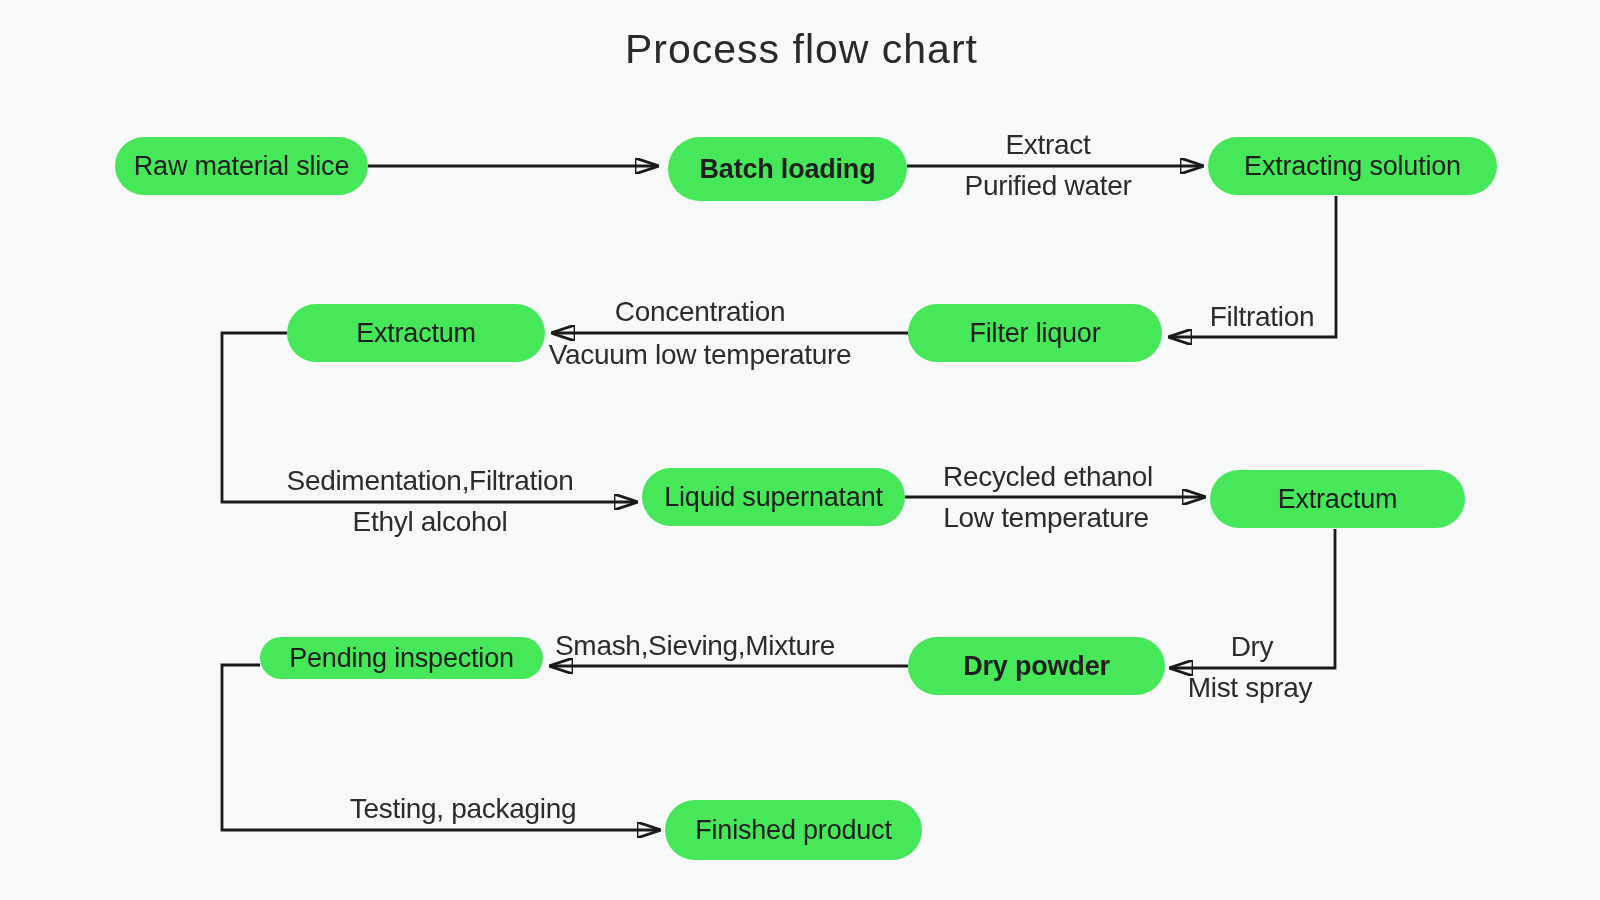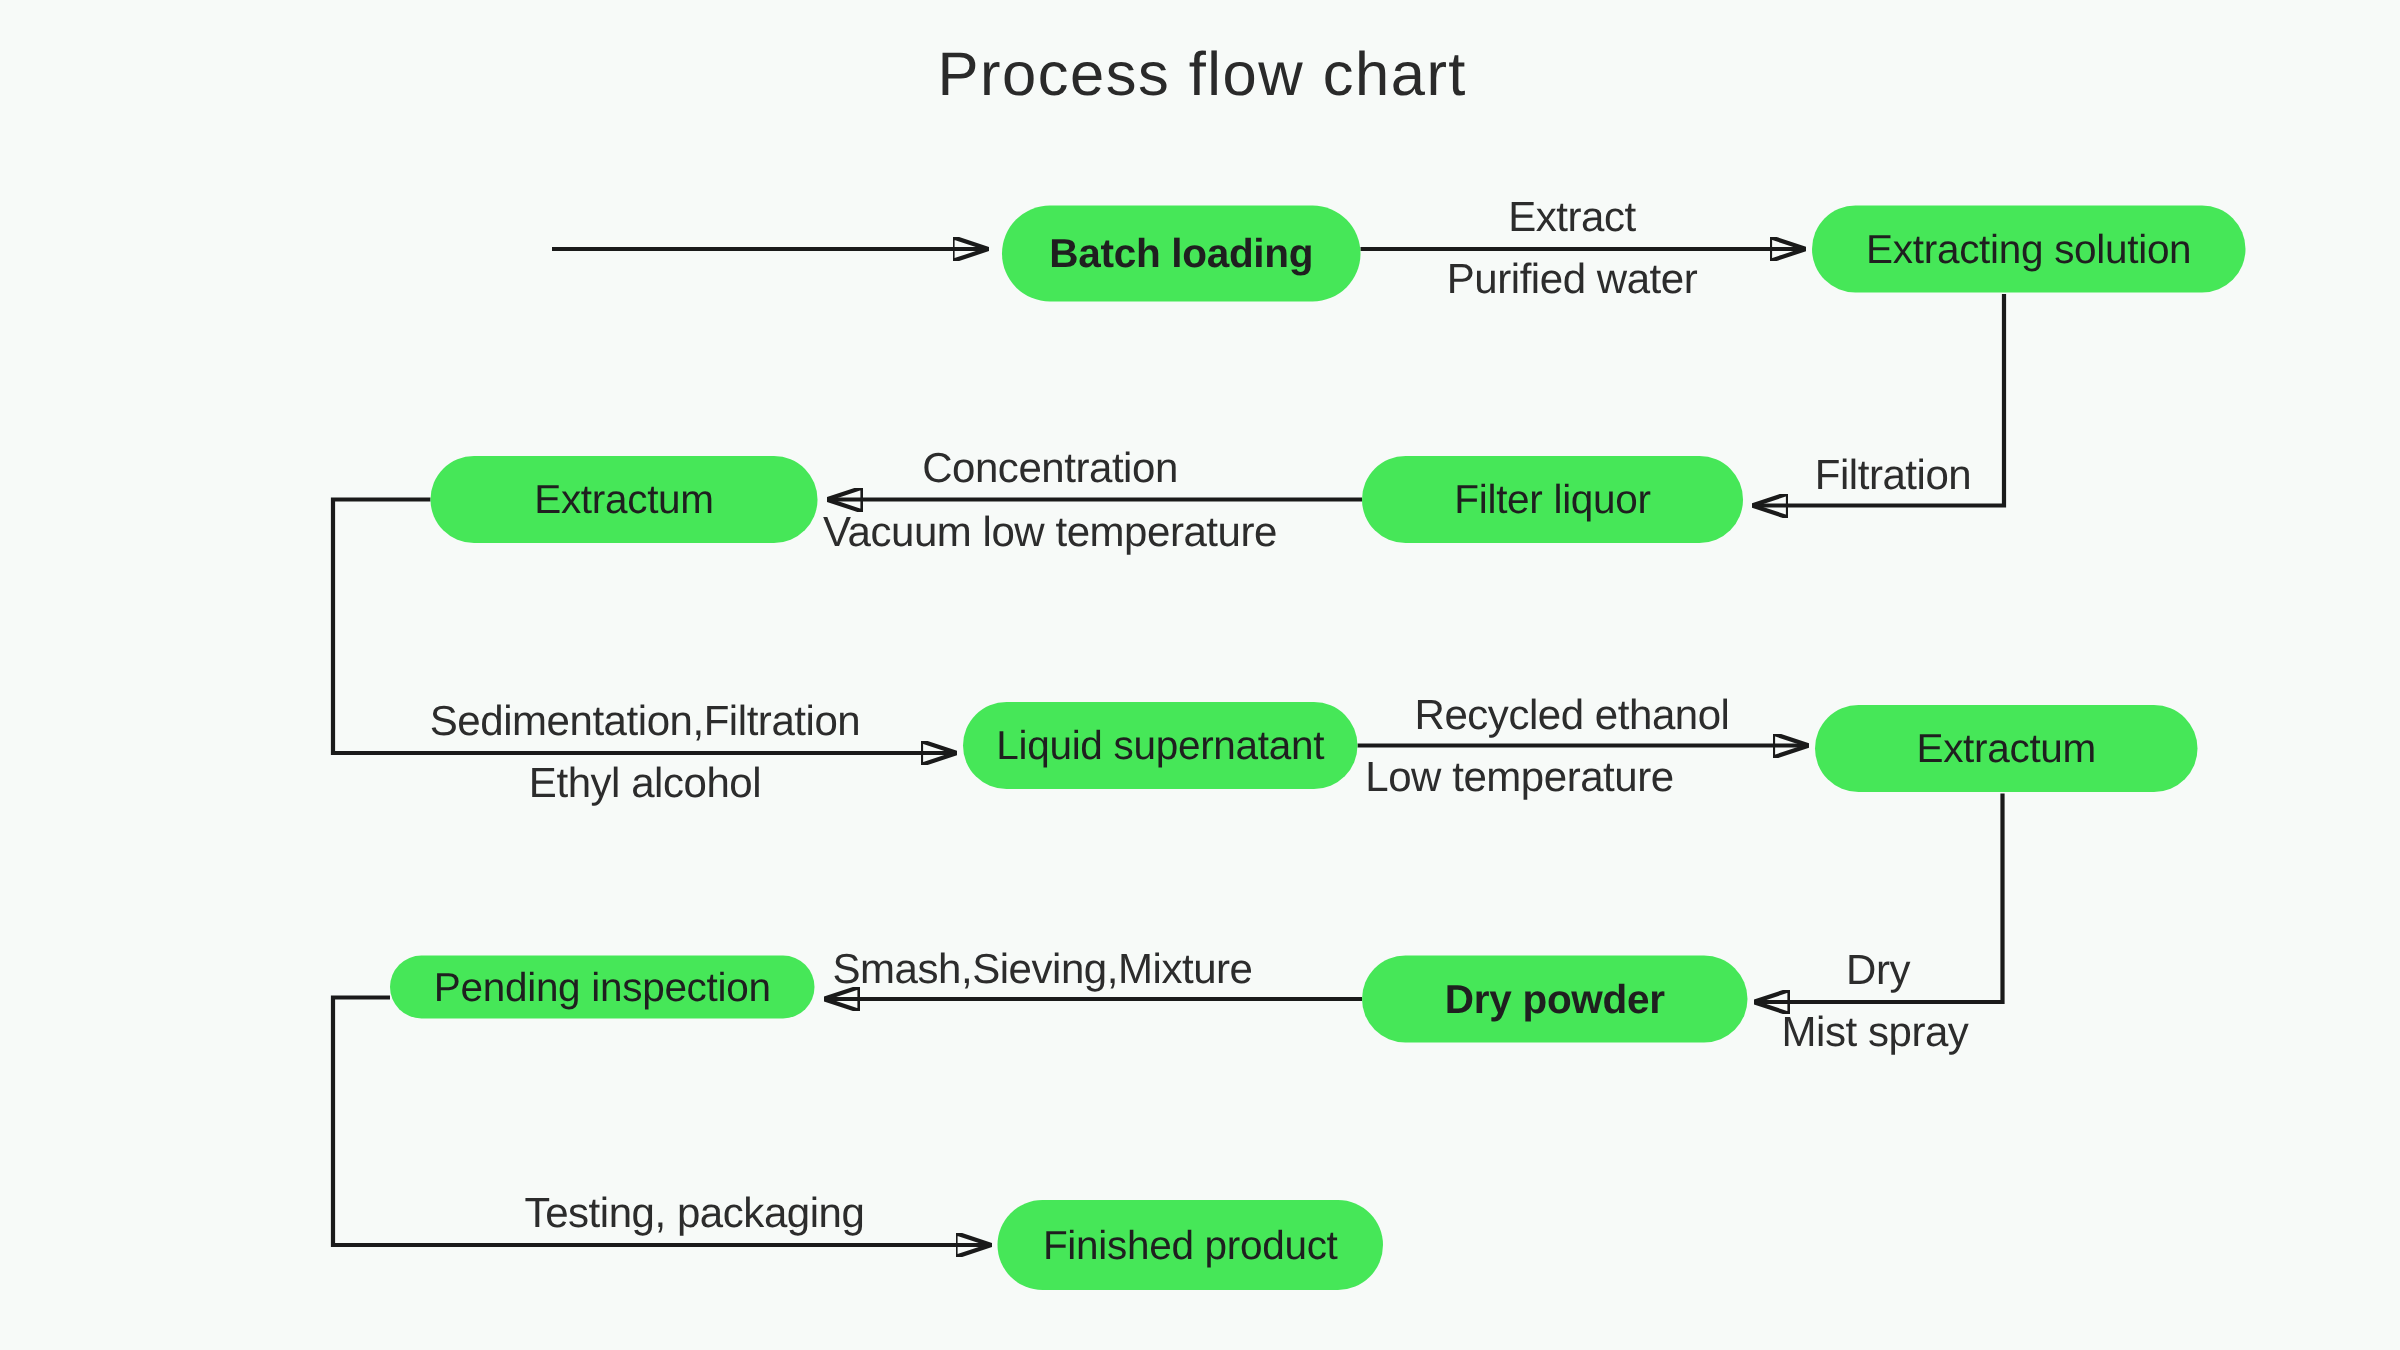--- a/index.html
+++ b/index.html
@@ -79,20 +79,21 @@
     <path d="M 907 166 L 1203 166" marker-end="url(#arrow)"></path>
     <path d="M 1336 196 L 1336 337 L 1169 337" marker-end="url(#arrow)"></path>
     <path d="M 908 333 L 552 333" marker-end="url(#arrow)"></path>
     <path d="M 287 333 L 222 333 L 222 502 L 637 502" marker-end="url(#arrow)"></path>
     <path d="M 905 497 L 1205 497" marker-end="url(#arrow)"></path>
     <path d="M 1335 529 L 1335 668 L 1170 668" marker-end="url(#arrow)"></path>
     <path d="M 908 666 L 550 666" marker-end="url(#arrow)"></path>
     <path d="M 260 665 L 222 665 L 222 830 L 660 830" marker-end="url(#arrow)"></path>
   </svg>
 
+  <div class="node" style="left:115px;  top:137px; width:253px; height:58px;">Raw material slice</div>
   <div class="node" style="left:668px;  top:137px; width:239px; height:64px;font-weight:bold;">Batch loading</div>
   <div class="node" style="left:1208px; top:137px; width:289px; height:58px;">Extracting solution</div>
   <div class="node" style="left:908px;  top:304px; width:254px; height:58px;">Filter liquor</div>
   <div class="node" style="left:287px;  top:304px; width:258px; height:58px;">Extractum</div>
   <div class="node" style="left:642px;  top:468px; width:263px; height:58px;">Liquid supernatant</div>
   <div class="node" style="left:1210px; top:470px; width:255px; height:58px;">Extractum</div>
   <div class="node" style="left:908px;  top:637px; width:257px; height:58px;font-weight:bold;">Dry powder</div>
   <div class="node" style="left:260px;  top:637px; width:283px; height:42px;">Pending inspection</div>
   <div class="node" style="left:665px;  top:800px; width:257px; height:60px;">Finished product</div>
 
@@ -102,21 +103,21 @@
 
   <div class="edge-label" style="left:1262px; top:300px;">Filtration</div>
 
   <div class="edge-label" style="left:700px;  top:295px;">Concentration</div>
   <div class="edge-label" style="left:700px;  top:338px;">Vacuum low temperature</div>
 
   <div class="edge-label" style="left:430px;  top:464px;">Sedimentation,Filtration</div>
   <div class="edge-label" style="left:430px;  top:505px;">Ethyl alcohol</div>
 
   <div class="edge-label" style="left:1048px; top:460px;">Recycled ethanol</div>
-  <div class="edge-label" style="left:1013px; top:501px;">Low temperature</div>
+  <div class="edge-label" style="left:1046px; top:501px;">Low temperature</div>
 
   <div class="edge-label" style="left:1252px; top:630px;">Dry</div>
   <div class="edge-label" style="left:1250px; top:671px;">Mist spray</div>
 
   <div class="edge-label" style="left:695px;  top:629px;">Smash,Sieving,Mixture</div>
 
   <div class="edge-label" style="left:463px;  top:792px;">Testing, packaging</div>
 
 </div>
 

